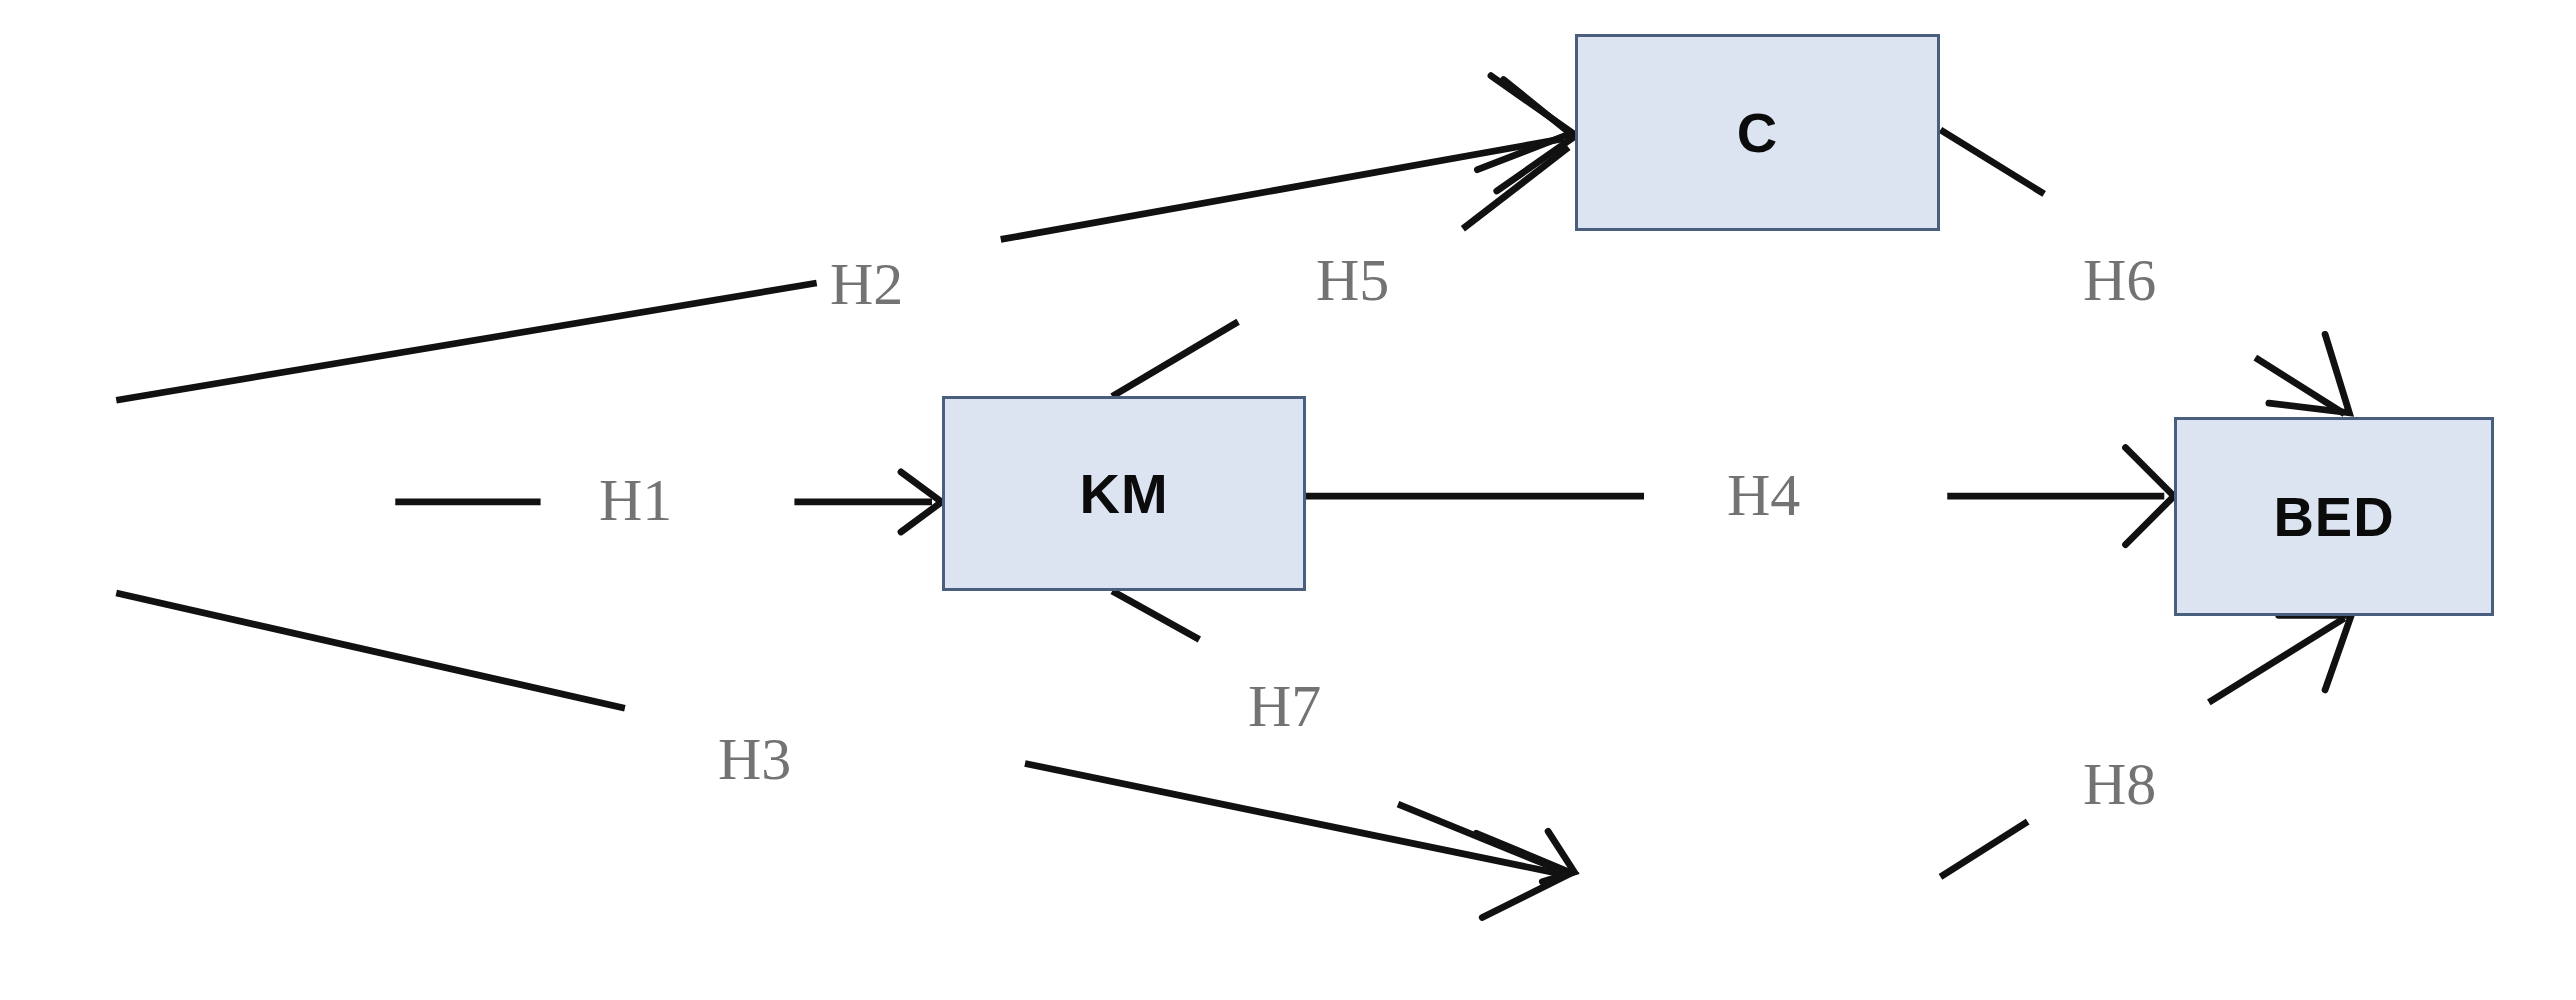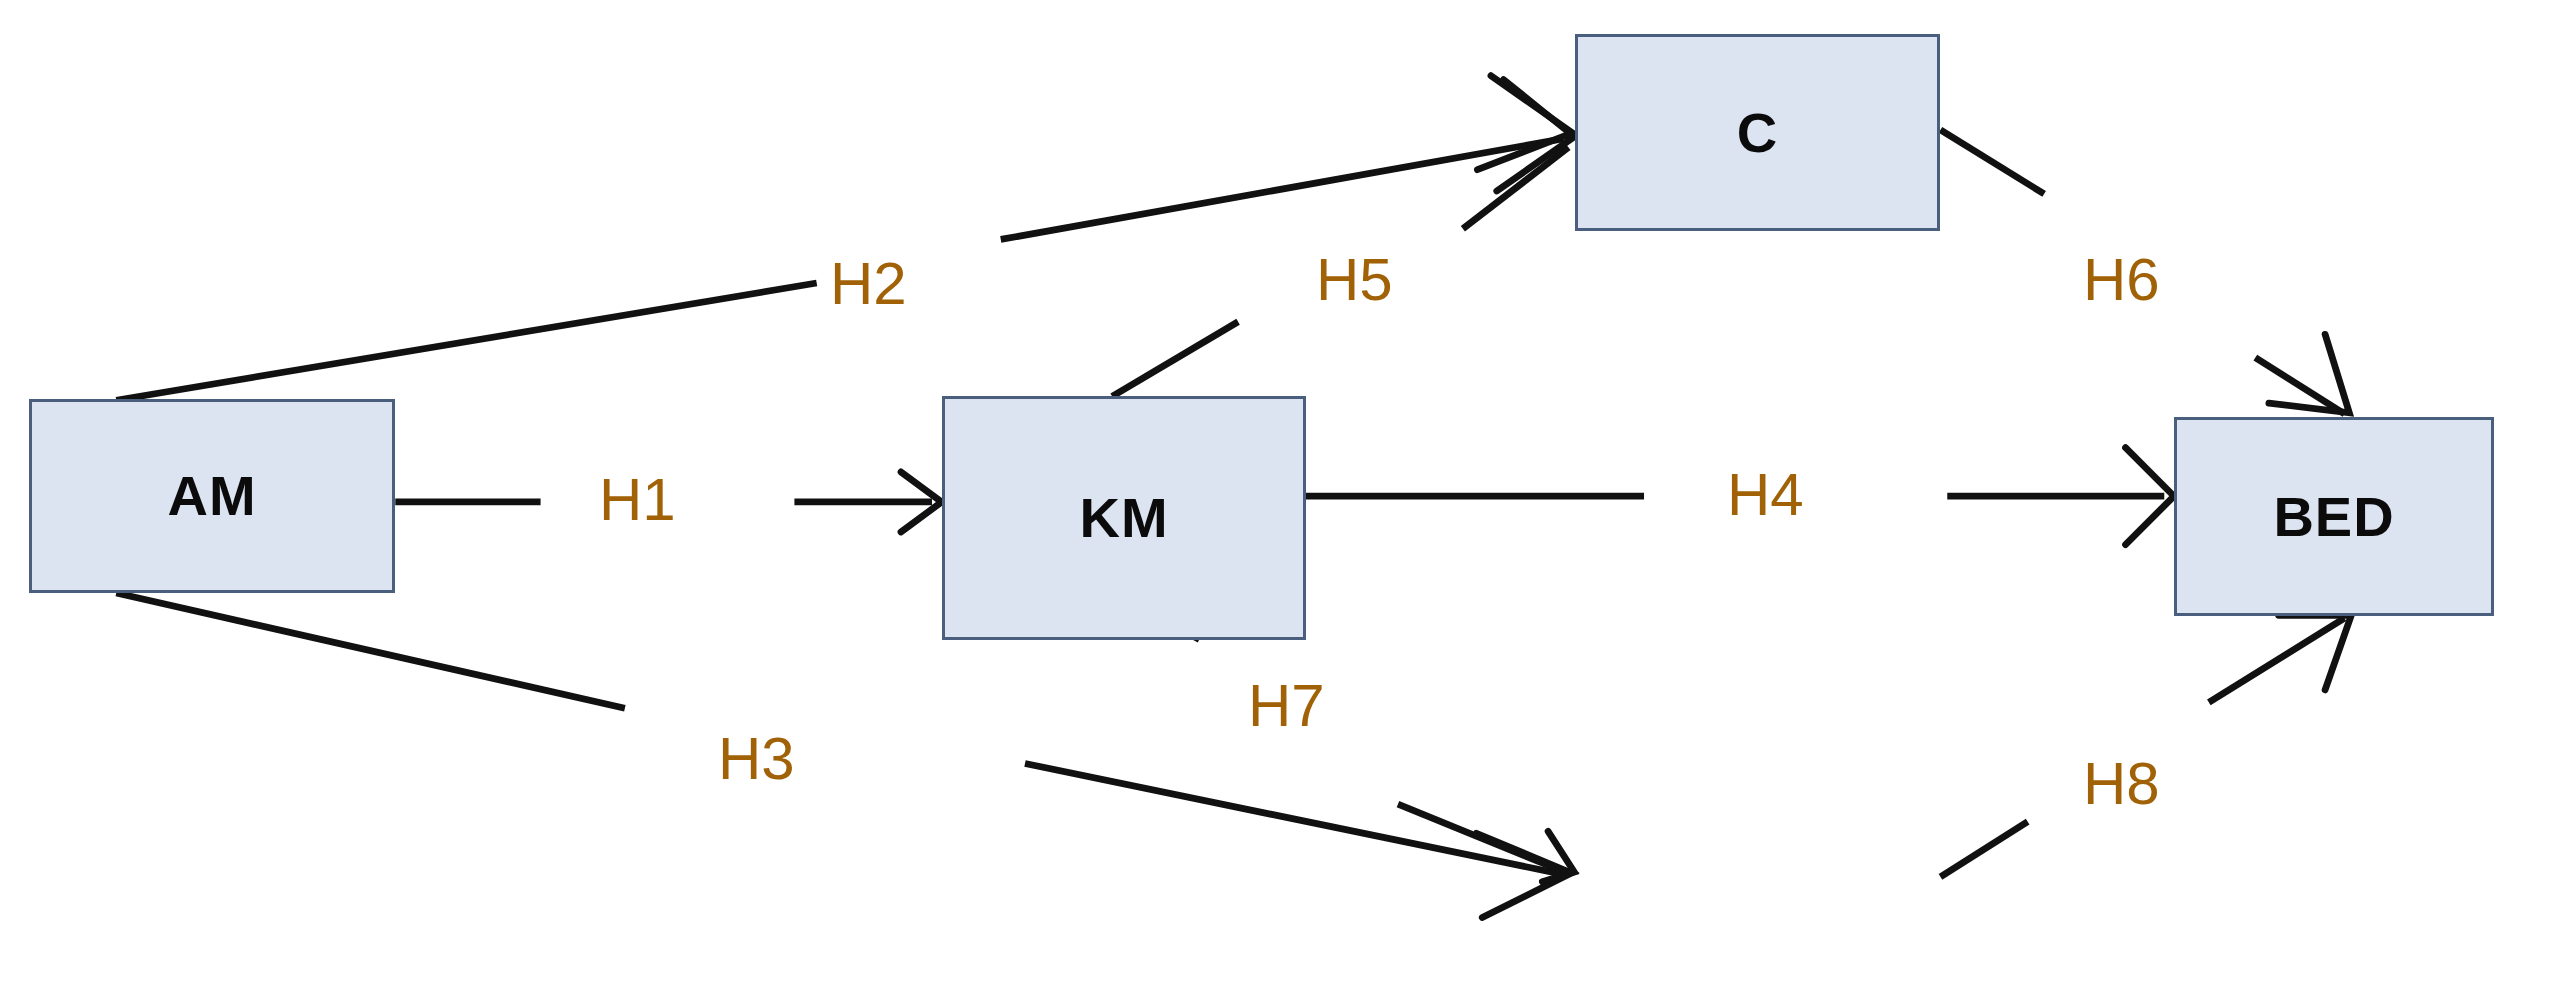--- a/index.html
+++ b/index.html
@@ -38,24 +38,24 @@
     font-family: "Liberation Sans", sans-serif;
     font-weight: bold;
     font-size: 56px;
     color: #0b0b0b;
     letter-spacing: 1px;
     line-height: 1;
     user-select: none;
   }
   .edge-label {
     position: absolute;
-    font-family: Liberation Sans, sans-serif;
+    font-family: Liberation Serif, serif;
     font-weight: normal;
     font-size: 60px;
-    color: #a16207;
+    color: #737373;
     line-height: 1;
     white-space: nowrap;
     user-select: none;
   }
 </style>
 </head>
 <body>
 
 <div id="diagram-canvas">
 
@@ -104,25 +104,22 @@
     </g>
 
     <g>
       <line x1="2003" y1="905" x2="2093" y2="848" stroke="#111111" stroke-width="7"></line>
       <line x1="2280" y1="725" x2="2420" y2="638" stroke="#111111" stroke-width="7"></line>
       <path d="M 2352 635 L 2427 635 L 2400 712" fill="none" stroke="#111111" stroke-width="7" stroke-linecap="round" stroke-linejoin="miter"></path>
     </g>
 
   </svg>
 
-  <div class="node-box" id="node-AM" style="left:29px; top:399px; width:366px; height:194px;">
-    <span class="node-label">AM</span>
-  </div>
 
-  <div class="node-box" id="node-KM" style="left:942px; top:396px; width:364px; height:244px;">
+  <div class="node-box" id="node-KM" style="left:942px; top:396px; width:364px; height:195px;">
     <span class="node-label">KM</span>
   </div>
 
   <div class="node-box" id="node-C" style="left:1575px; top:34px; width:365px; height:197px;">
     <span class="node-label">C</span>
   </div>
 
 
   <div class="node-box" id="node-BED" style="left:2174px; top:417px; width:320px; height:199px;justify-content:center;">
     <span class="node-label">BED</span>

